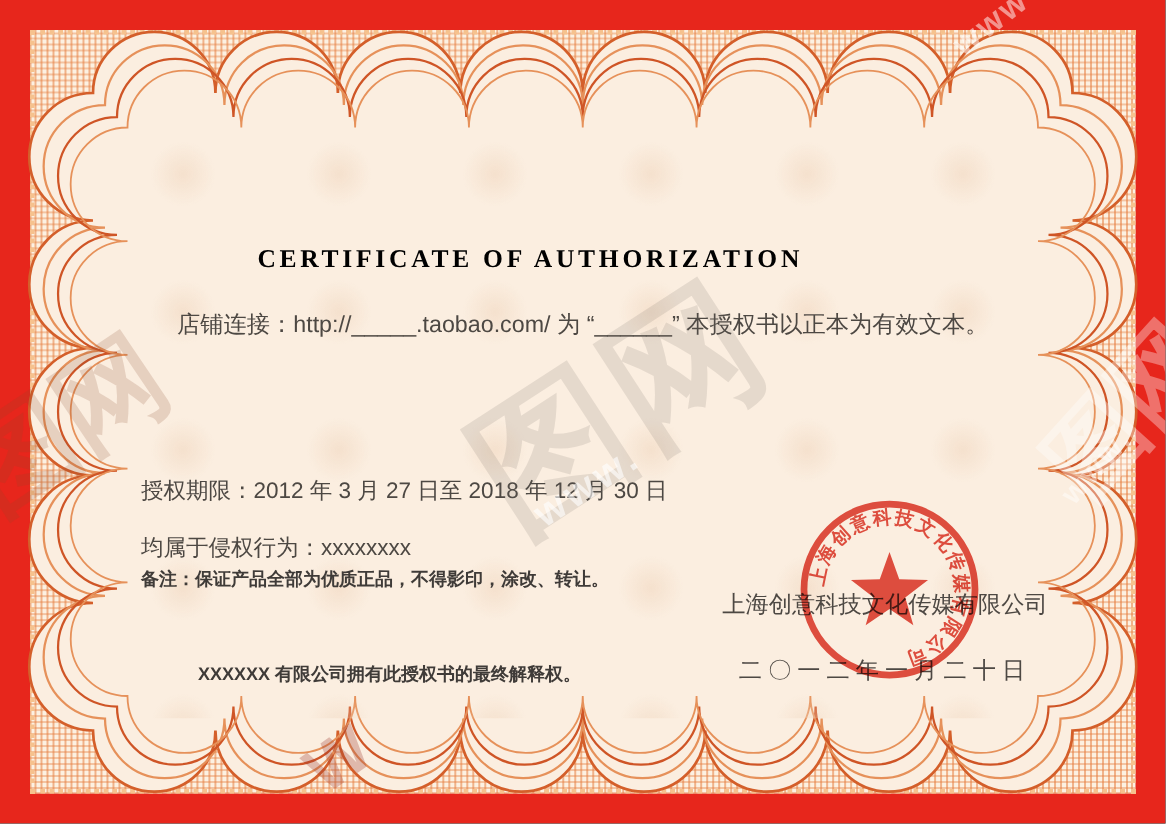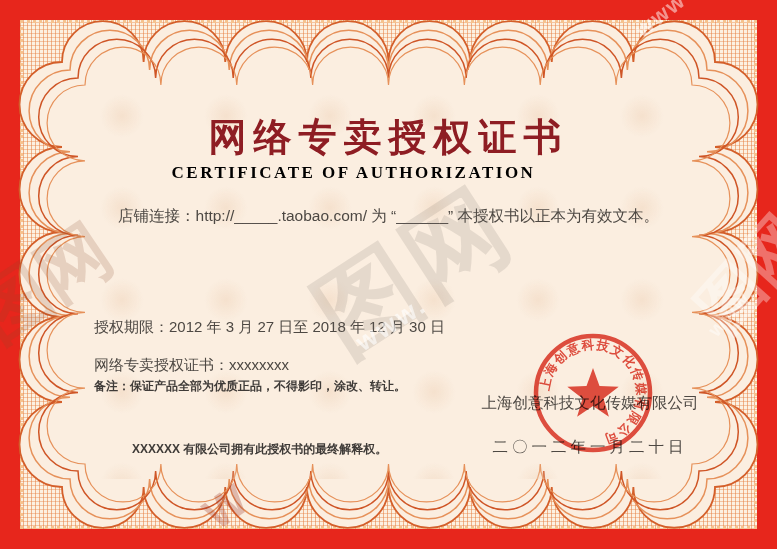--- a/index.html
+++ b/index.html
@@ -68,25 +68,24 @@
   <svg id="laceSvg" class="lace" width="777" height="549" viewBox="0 0 777 549">
       <path d="M62,62 a40.8125,40.8125 0 0 1 81.625,0 a40.8125,40.8125 0 0 1 81.625,0 a40.8125,40.8125 0 0 1 81.625,0 a40.8125,40.8125 0 0 1 81.625,0 a40.8125,40.8125 0 0 1 81.625,0 a40.8125,40.8125 0 0 1 81.625,0 a40.8125,40.8125 0 0 1 81.625,0 a40.8125,40.8125 0 0 1 81.625,0 a42.5,42.5 0 0 1 0,85 a42.5,42.5 0 0 1 0,85 a42.5,42.5 0 0 1 0,85 a42.5,42.5 0 0 1 0,85 a42.5,42.5 0 0 1 0,85 a40.8125,40.8125 0 0 1 -81.625,0 a40.8125,40.8125 0 0 1 -81.625,0 a40.8125,40.8125 0 0 1 -81.625,0 a40.8125,40.8125 0 0 1 -81.625,0 a40.8125,40.8125 0 0 1 -81.625,0 a40.8125,40.8125 0 0 1 -81.625,0 a40.8125,40.8125 0 0 1 -81.625,0 a40.8125,40.8125 0 0 1 -81.625,0 a42.5,42.5 0 0 1 0,-85 a42.5,42.5 0 0 1 0,-85 a42.5,42.5 0 0 1 0,-85 a42.5,42.5 0 0 1 0,-85 a42.5,42.5 0 0 1 0,-85 Z" fill="#fbeee0" stroke="#d45f2a" stroke-width="1.8"></path>
       <path d="M70,70 a39.8125,39.8125 0 0 1 79.625,0 a39.8125,39.8125 0 0 1 79.625,0 a39.8125,39.8125 0 0 1 79.625,0 a39.8125,39.8125 0 0 1 79.625,0 a39.8125,39.8125 0 0 1 79.625,0 a39.8125,39.8125 0 0 1 79.625,0 a39.8125,39.8125 0 0 1 79.625,0 a39.8125,39.8125 0 0 1 79.625,0 a40.9,40.9 0 0 1 0,81.8 a40.9,40.9 0 0 1 0,81.8 a40.9,40.9 0 0 1 0,81.8 a40.9,40.9 0 0 1 0,81.8 a40.9,40.9 0 0 1 0,81.8 a39.8125,39.8125 0 0 1 -79.625,0 a39.8125,39.8125 0 0 1 -79.625,0 a39.8125,39.8125 0 0 1 -79.625,0 a39.8125,39.8125 0 0 1 -79.625,0 a39.8125,39.8125 0 0 1 -79.625,0 a39.8125,39.8125 0 0 1 -79.625,0 a39.8125,39.8125 0 0 1 -79.625,0 a39.8125,39.8125 0 0 1 -79.625,0 a40.9,40.9 0 0 1 0,-81.8 a40.9,40.9 0 0 1 0,-81.8 a40.9,40.9 0 0 1 0,-81.8 a40.9,40.9 0 0 1 0,-81.8 a40.9,40.9 0 0 1 0,-81.8 Z" fill="none" stroke="#e6915a" stroke-width="1.5"></path>
       <path d="M78,78 a38.8125,38.8125 0 0 1 77.625,0 a38.8125,38.8125 0 0 1 77.625,0 a38.8125,38.8125 0 0 1 77.625,0 a38.8125,38.8125 0 0 1 77.625,0 a38.8125,38.8125 0 0 1 77.625,0 a38.8125,38.8125 0 0 1 77.625,0 a38.8125,38.8125 0 0 1 77.625,0 a38.8125,38.8125 0 0 1 77.625,0 a39.3,39.3 0 0 1 0,78.6 a39.3,39.3 0 0 1 0,78.6 a39.3,39.3 0 0 1 0,78.6 a39.3,39.3 0 0 1 0,78.6 a39.3,39.3 0 0 1 0,78.6 a38.8125,38.8125 0 0 1 -77.625,0 a38.8125,38.8125 0 0 1 -77.625,0 a38.8125,38.8125 0 0 1 -77.625,0 a38.8125,38.8125 0 0 1 -77.625,0 a38.8125,38.8125 0 0 1 -77.625,0 a38.8125,38.8125 0 0 1 -77.625,0 a38.8125,38.8125 0 0 1 -77.625,0 a38.8125,38.8125 0 0 1 -77.625,0 a39.3,39.3 0 0 1 0,-78.6 a39.3,39.3 0 0 1 0,-78.6 a39.3,39.3 0 0 1 0,-78.6 a39.3,39.3 0 0 1 0,-78.6 a39.3,39.3 0 0 1 0,-78.6 Z" fill="none" stroke="#cf5526" stroke-width="1.5"></path>
       <path d="M85,85 a37.9375,37.9375 0 0 1 75.875,0 a37.9375,37.9375 0 0 1 75.875,0 a37.9375,37.9375 0 0 1 75.875,0 a37.9375,37.9375 0 0 1 75.875,0 a37.9375,37.9375 0 0 1 75.875,0 a37.9375,37.9375 0 0 1 75.875,0 a37.9375,37.9375 0 0 1 75.875,0 a37.9375,37.9375 0 0 1 75.875,0 a37.9,37.9 0 0 1 0,75.8 a37.9,37.9 0 0 1 0,75.8 a37.9,37.9 0 0 1 0,75.8 a37.9,37.9 0 0 1 0,75.8 a37.9,37.9 0 0 1 0,75.8 a37.9375,37.9375 0 0 1 -75.875,0 a37.9375,37.9375 0 0 1 -75.875,0 a37.9375,37.9375 0 0 1 -75.875,0 a37.9375,37.9375 0 0 1 -75.875,0 a37.9375,37.9375 0 0 1 -75.875,0 a37.9375,37.9375 0 0 1 -75.875,0 a37.9375,37.9375 0 0 1 -75.875,0 a37.9375,37.9375 0 0 1 -75.875,0 a37.9,37.9 0 0 1 0,-75.8 a37.9,37.9 0 0 1 0,-75.8 a37.9,37.9 0 0 1 0,-75.8 a37.9,37.9 0 0 1 0,-75.8 a37.9,37.9 0 0 1 0,-75.8 Z" fill="none" stroke="#e6915a" stroke-width="1.2"></path>
     </svg>
 
   <div class="floral"></div>
 
   <div class="content">
-    <div class="title">网络专卖授权证书</div>
     <div class="subtitle">CERTIFICATE OF AUTHORIZATION</div>
     <div class="shop-line">店铺连接：http://_____.taobao.com/ 为 “______” 本授权书以正本为有效文本。</div>
     <div class="period-line">授权期限：2012 年 3 月 27 日至 2018 年 12 月 30 日</div>
-    <div class="contract-line">网络专卖授权证书：xxxxxxxx</div>
+    <div class="contract-line">均属于侵权行为：xxxxxxxx</div>
     <div class="note-block">
       <div class="note-line1">备注：保证产品全部为优质正品，不得影印，涂改、转让。</div>
       <div class="note-line2">XXXXXX 有限公司拥有此授权书的最终解释权。</div>
     </div>
     <div class="company-block">
       <div>上海创意科技文化传媒有限公司</div>
       <div class="issue-date">二〇一二年一月二十日</div>
     </div>
   </div>
 

